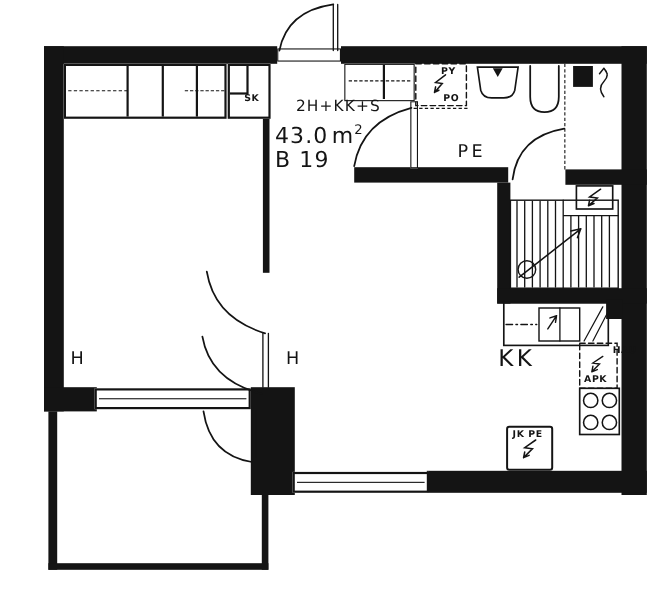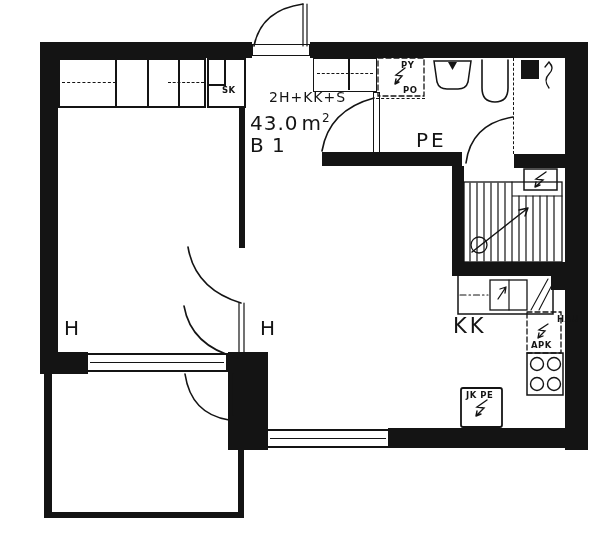--- a/index.html
+++ b/index.html
@@ -8,21 +8,21 @@
   .wall{position:absolute;background:#141414;}
   .box{position:absolute;border:2px solid #141414;box-sizing:border-box;background:#ffffff;}
   .thinbox{position:absolute;border:1.5px solid #141414;box-sizing:border-box;background:#ffffff;}
   .win{position:absolute;background:#ffffff;border:2px solid #141414;box-sizing:border-box;}
   .win .mid{position:absolute;left:2px;right:2px;top:50%;margin-top:-1px;border-top:1.5px solid #141414;}
   .divline{position:absolute;background:#141414;}
   .dash-h{position:absolute;border-top:1.5px dashed #141414;}
   .dash-v{position:absolute;border-left:1.5px dashed #141414;}
   .lbl{position:absolute;white-space:nowrap;line-height:1;}
   .lbl-big{font-size:20px;letter-spacing:1px;}
-  .lbl-room{font-size:20px;letter-spacing:1px;}
+  .lbl-room{font-size:16px;letter-spacing:1px;}
   .lbl-tiny{font-size:8.5px;font-weight:bold;letter-spacing:0.5px;}
   sup{font-size:12px;}
   svg.overlay{position:absolute;left:0;top:0;width:600px;height:538px;}
 </style>
 </head>
 <body>
 
 <div class="plan">
 
   <div class="wall" style="left:40px;top:42px;width:212px;height:16px;"></div>
@@ -123,21 +123,21 @@
       <circle cx="537" cy="384" r="6.5" stroke-width="1.4"></circle>
       <circle cx="554" cy="384" r="6.5" stroke-width="1.4"></circle>
 
       <rect x="461" y="388" width="41" height="39" rx="2" stroke-width="1.8"></rect>
       <path d="M 487,400 L 477,407 L 484,408 L 476,416 M 476,416 L 481,414 M 476,416 L 477,411" stroke-width="1.4"></path>
     </g>
   </svg>
 
   <span class="lbl lbl-big" style="left:246px;top:90px;font-size:14px;margin-left:23px;">2H+KK+S</span>
   <span class="lbl lbl-big" style="left:250px;top:112px;"><span>43.0</span> <span>m</span><sup>2</sup></span>
-  <span class="lbl lbl-big" style="left:250px;top:135px;">B 1</span>
+  <span class="lbl lbl-big" style="left:250px;top:135px;">B 19</span>
 
   <span class="lbl lbl-room" style="left:64px;top:318px;">H</span>
   <span class="lbl lbl-room" style="left:260px;top:318px;">H</span>
   <span class="lbl lbl-room" style="left:453px;top:316px;font-size:21px;letter-spacing:3px;">KK</span>
   <span class="lbl lbl-room" style="left:416px;top:130px;letter-spacing:3px;">PE</span>
 
   <span class="lbl lbl-tiny" style="left:382px;top:61px;padding-left:19px;">PY</span>
   <span class="lbl lbl-tiny" style="left:403px;top:86px;">PO</span>
   <span class="lbl lbl-tiny" style="left:557px;top:315px;">HAU</span>
   <span class="lbl lbl-tiny" style="left:531px;top:341px;">APK</span>

